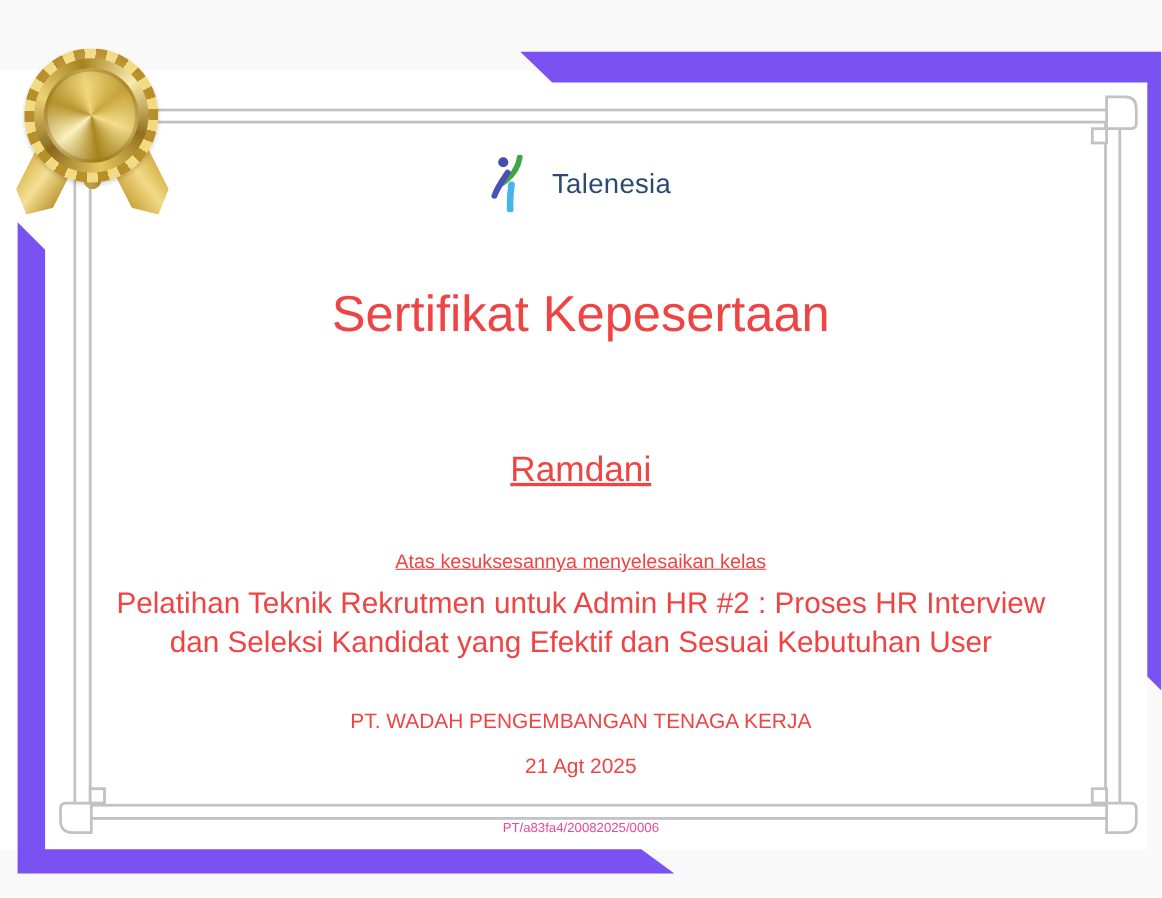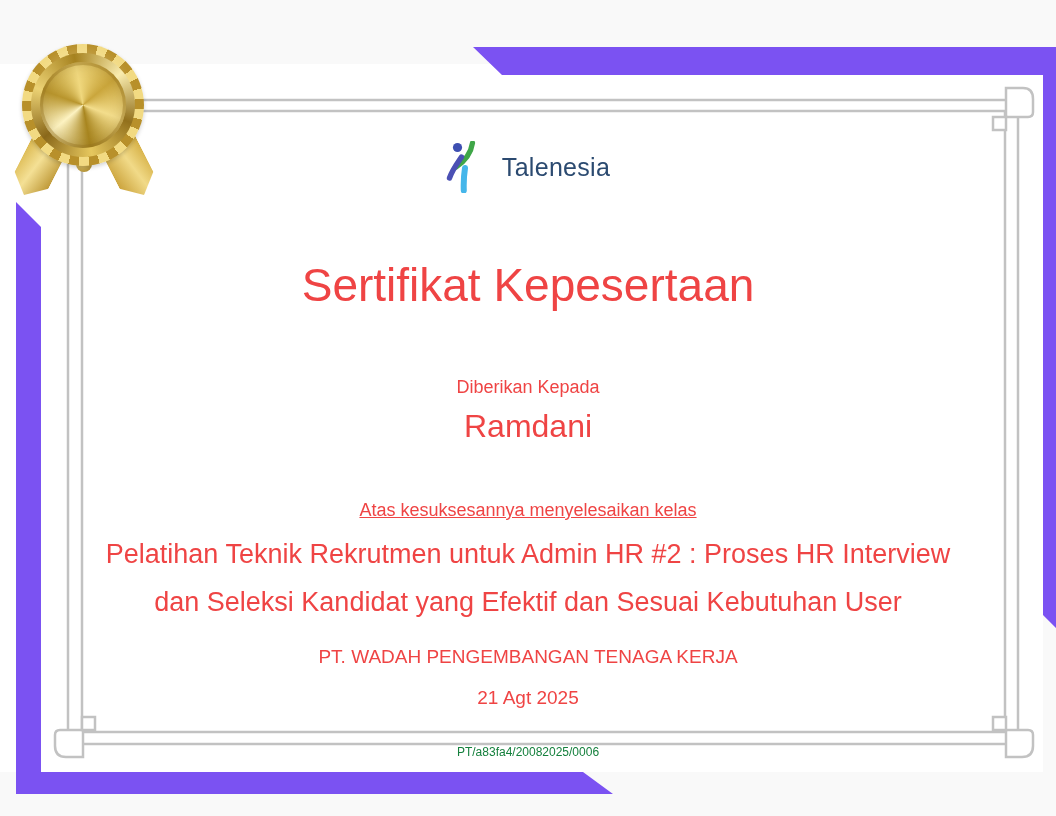--- a/index.html
+++ b/index.html
@@ -64,27 +64,27 @@
   .logo-row {
     position:absolute; left:0; right:0; top:139px; height:56px; z-index:7;
     display:flex; align-items:center; justify-content:center; gap:26px;
   }
   .logo-text { font-size:25px; color:#2b4a70; letter-spacing:0.3px; }
 
   
   .txt { position:absolute; left:0; right:0; text-align:center; color:#ef4444; z-index:7; }
   .cert-title   { top:258px; font-size:46px; }
   .given-label  { top:377px; font-size:18px; }
-  .recipient    { top:408px; font-size:32px; }
+  .recipient    { top:408px; font-size:32px;text-decoration:underline; }
   .completion   { top:500px; font-size:18px;text-decoration:underline; }
-  .course-title { top:530px; font-size:27px; line-height:48px;
+  .course-title { top:530px; font-size:27px; line-height:36px;
                   width:850px; left:50%; right:auto; transform:translateX(-50%); }
   .org          { top:646px; font-size:19px; }
   .cert-date    { top:675px; font-size:19px;margin-top:12px; }
-  .cert-number  { top:745px; font-size:12px; color:#15803d; }
+  .cert-number  { top:745px; font-size:12px; color:#ec4899; }
 </style>
 </head>
 <body>
 
 <div class="canvas">
 
   <div class="pattern-bg"></div>
   <div class="card"></div>
 
   <svg class="overlay" viewBox="0 0 1056 816">
@@ -126,21 +126,20 @@
     <svg width="30" height="52" viewBox="0 0 30 52">
       <circle cx="11.5" cy="6.5" r="4.6" fill="#3e4fb1"></circle>
       <path d="M26.5,2 C25,12 19,20 10,26" fill="none" stroke="#3fa648" stroke-width="5.2" stroke-linecap="round"></path>
       <path d="M15.5,16 C11.5,22 6.5,28.5 3.5,37" fill="none" stroke="#4b50b4" stroke-width="5.4" stroke-linecap="round"></path>
       <path d="M19,27 C18,33.5 17.5,42 17.8,49.5" fill="none" stroke="#45b6ea" stroke-width="6" stroke-linecap="round"></path>
     </svg>
     <span class="logo-text">Talenesia</span>
   </div>
 
   <div class="txt cert-title">Sertifikat Kepesertaan</div>
-  <div class="txt given-label">Diberikan Kepada</div>
   <div class="txt recipient">Ramdani</div>
   <div class="txt completion">Atas kesuksesannya menyelesaikan kelas</div>
   <div class="txt course-title">Pelatihan Teknik Rekrutmen untuk Admin HR #2 : Proses HR Interview dan Seleksi Kandidat yang Efektif dan Sesuai Kebutuhan User</div>
   <div class="txt org">PT. WADAH PENGEMBANGAN TENAGA KERJA</div>
   <div class="txt cert-date">21 Agt 2025</div>
   <div class="txt cert-number">PT/a83fa4/20082025/0006</div>
 
 </div>
 
 </body></html>

